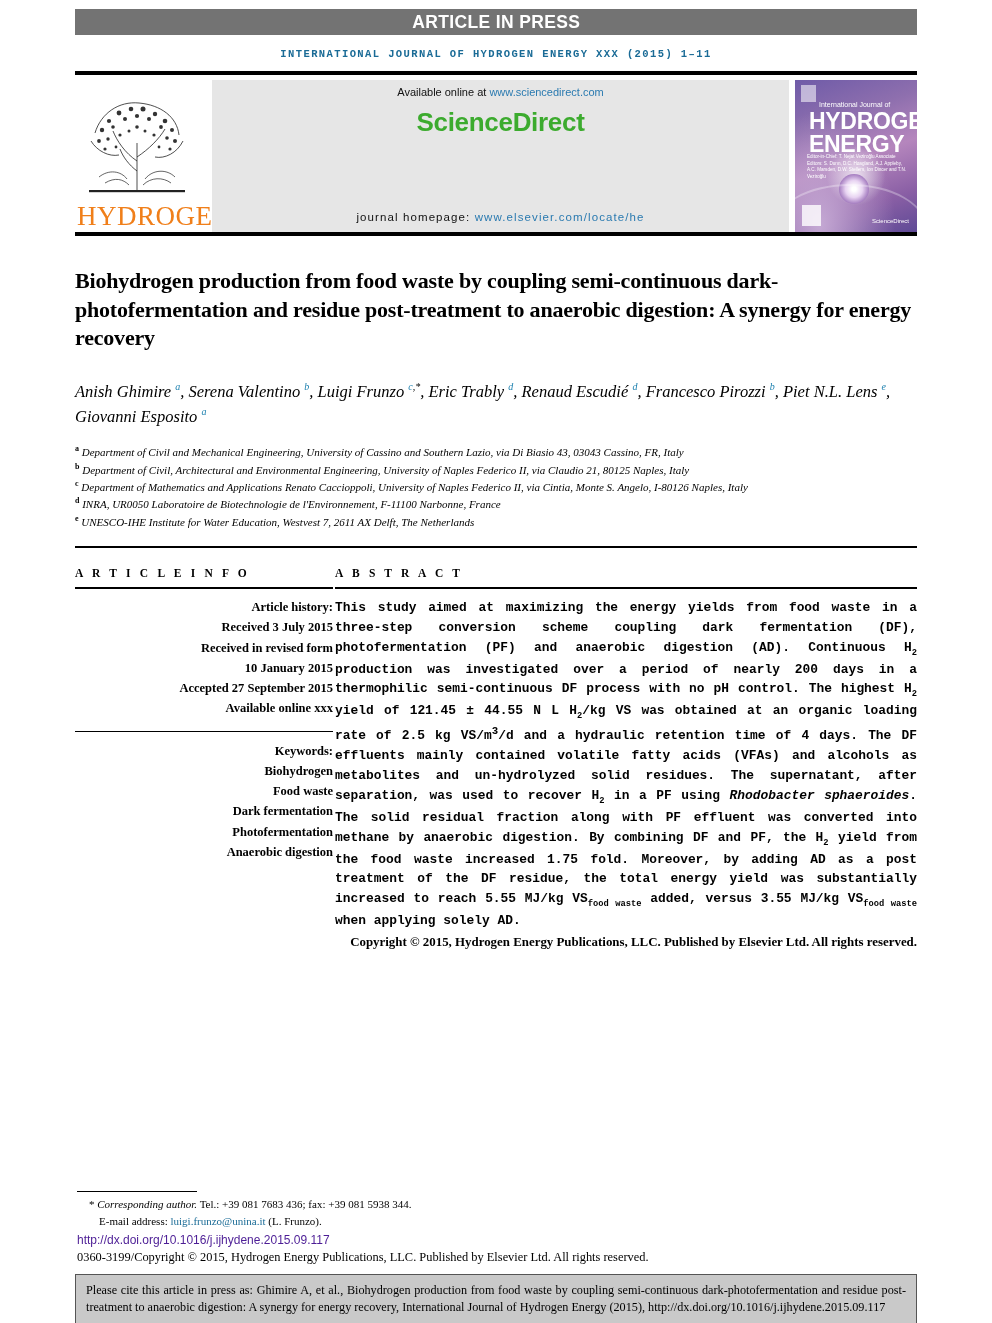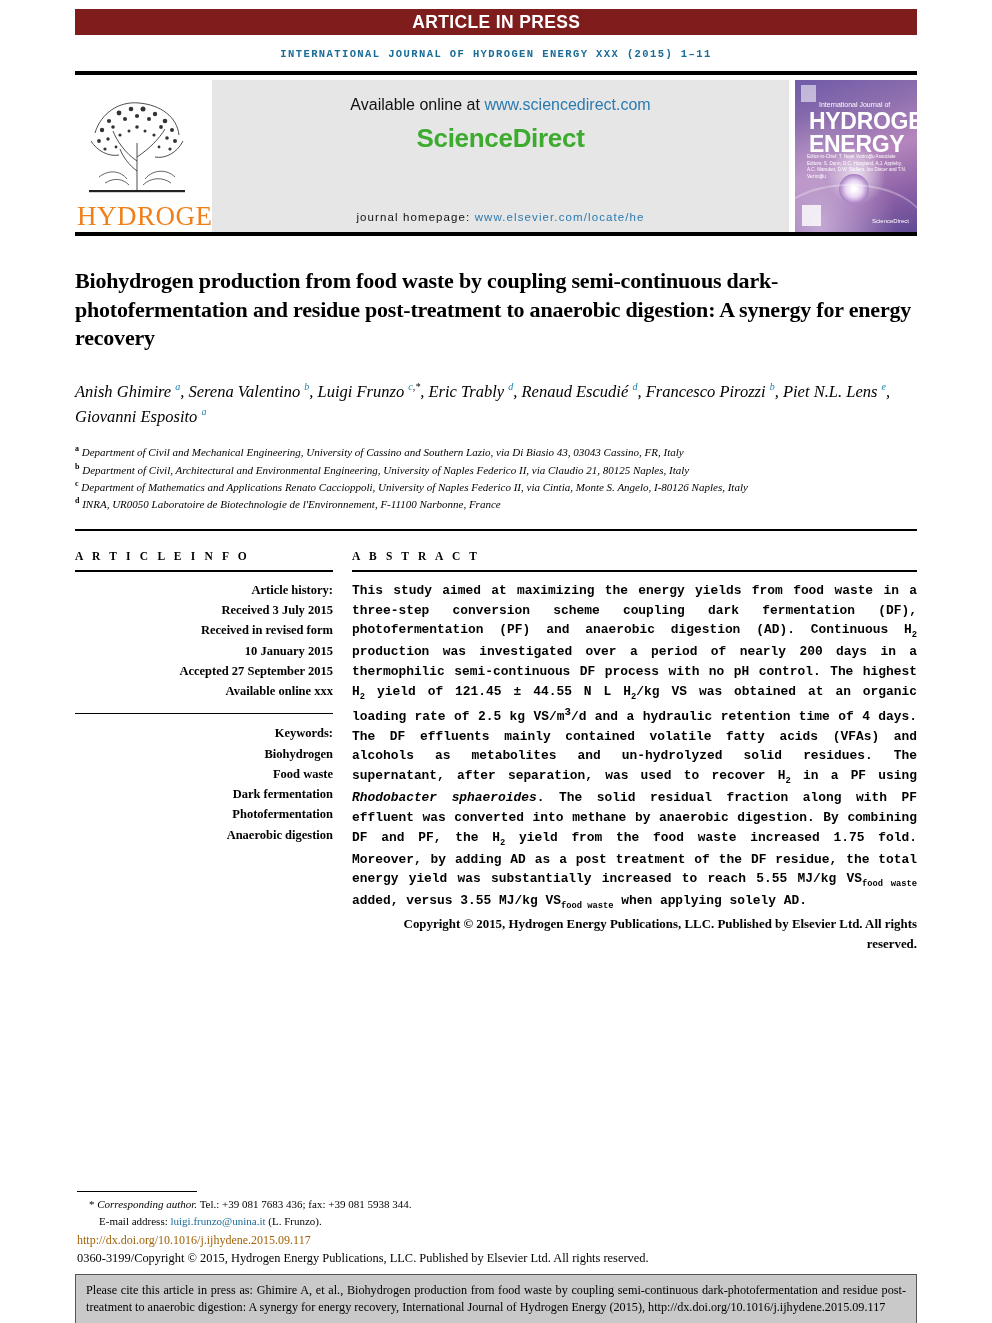--- a/index.html
+++ b/index.html
@@ -20,21 +20,21 @@
     height: 1323px;
     position: relative;
     box-sizing: border-box;
     padding: 0 75px;
   }
 
   
   .aip-band {
     margin-top: 9px;
     height: 26px;
-    background: #7f1d1d;
+    background: #737373;
     display: flex;
     align-items: center;
     justify-content: center;
   }
   .aip-band span {
     font-family: "Liberation Sans", "DejaVu Sans", sans-serif;
     font-weight: bold;
     font-size: 19px;
     letter-spacing: 0.4px;
     color: #ffffff;
@@ -92,22 +92,22 @@
   }
   .sd-banner {
     flex: 1;
     background: #e6e6e6;
     margin: 0 6px 0 6px;
     position: relative;
   }
   .sd-avail {
     text-align: center;
     font-family: "Liberation Sans", "DejaVu Sans", sans-serif;
-    font-size: 16px;
-    padding-top: 16px;
+    font-size: 11px;
+    padding-top: 6px;
     color: #111;
   }
   .sd-avail .lnk { color: #2a7ab0; }
   .sd-logo {
     text-align: center;
     font-family: "Liberation Sans", "DejaVu Sans", sans-serif;
     font-weight: bold;
     font-size: 26px;
     color: #3cab2e;
     margin-top: 9px;
@@ -217,21 +217,21 @@
   
   .rule-mid {
     border-top: 2.5px solid #000;
     margin-top: 16px;
   }
   .cols {
     display: flex;
     margin-top: 19px;
   }
   .col-info { width: 258px; }
-  .col-abs  { flex: 1; margin-left: 19px; }
+  .col-abs  { flex: 1; margin-left: 2px; }
   .sec-head {
     font-family: "Liberation Serif", "DejaVu Serif", serif;
     font-weight: bold;
     font-size: 11.5px;
     letter-spacing: 3.2px;
   }
   .sec-rule { border-top: 2.2px solid #000; margin-top: 8px; }
   .info-block {
     font-family: "Liberation Serif", "DejaVu Serif", serif;
     font-weight: bold;
@@ -274,23 +274,23 @@
   }
   .foot-note {
     font-family: "Liberation Serif", "DejaVu Serif", serif;
     font-size: 11px;
     line-height: 1.55;
     padding-left: 12px;
   }
   .foot-note .it { font-style: italic; }
   .foot-note .lnk { color: #1a6b96; }
   .foot-doi {
-    font-family: Liberation Serif, serif;
+    font-family: Liberation Sans, sans-serif;
     font-size: 12px;
-    color: #a16207;
+    color: #4c1d95;
     margin-top: 3px;
   }
   .foot-cr {
     font-family: "Liberation Serif", "DejaVu Serif", serif;
     font-size: 12.4px;
     margin-top: 3px;
   }
 
   
   .cite-box {
@@ -402,20 +402,21 @@
 
   <div class="title">Biohydrogen production from food waste by coupling semi-continuous dark-photofermentation and residue post-treatment to anaerobic digestion: A synergy for energy recovery</div>
 
   <div class="authors"><span>Anish Ghimire </span><sup>a</sup>, <span>Serena Valentino </span><sup>b</sup>, <span>Luigi Frunzo </span><sup>c</sup><sup class="star">,*</sup>, <span>Eric Trably </span><sup>d</sup>, <span>Renaud Escudié </span><sup>d</sup>, <span>Francesco Pirozzi </span><sup>b</sup>, <span>Piet N.L. Lens </span><sup>e</sup>, <span>Giovanni Esposito </span><sup>a</sup></div>
 
   <div class="affils">
       <div><sup>a</sup> Department of Civil and Mechanical Engineering, University of Cassino and Southern Lazio, via Di Biasio 43, 03043 Cassino, FR, Italy</div>
       <div><sup>b</sup> Department of Civil, Architectural and Environmental Engineering, University of Naples Federico II, via Claudio 21, 80125 Naples, Italy</div>
       <div><sup>c</sup> Department of Mathematics and Applications Renato Caccioppoli, University of Naples Federico II, via Cintia, Monte S. Angelo, I-80126 Naples, Italy</div>
       <div><sup>d</sup> INRA, UR0050 Laboratoire de Biotechnologie de l'Environnement, F-11100 Narbonne, France</div>
+      <div><sup>e</sup> UNESCO-IHE Institute for Water Education, Westvest 7, 2611 AX Delft, The Netherlands</div>
     </div>
 
   <div class="rule-mid"></div>
 
   <div class="cols">
 
     <div class="col-info">
       <div class="sec-head">A R T I C L E   I N F O</div>
       <div class="sec-rule"></div>
       <div class="info-block">

